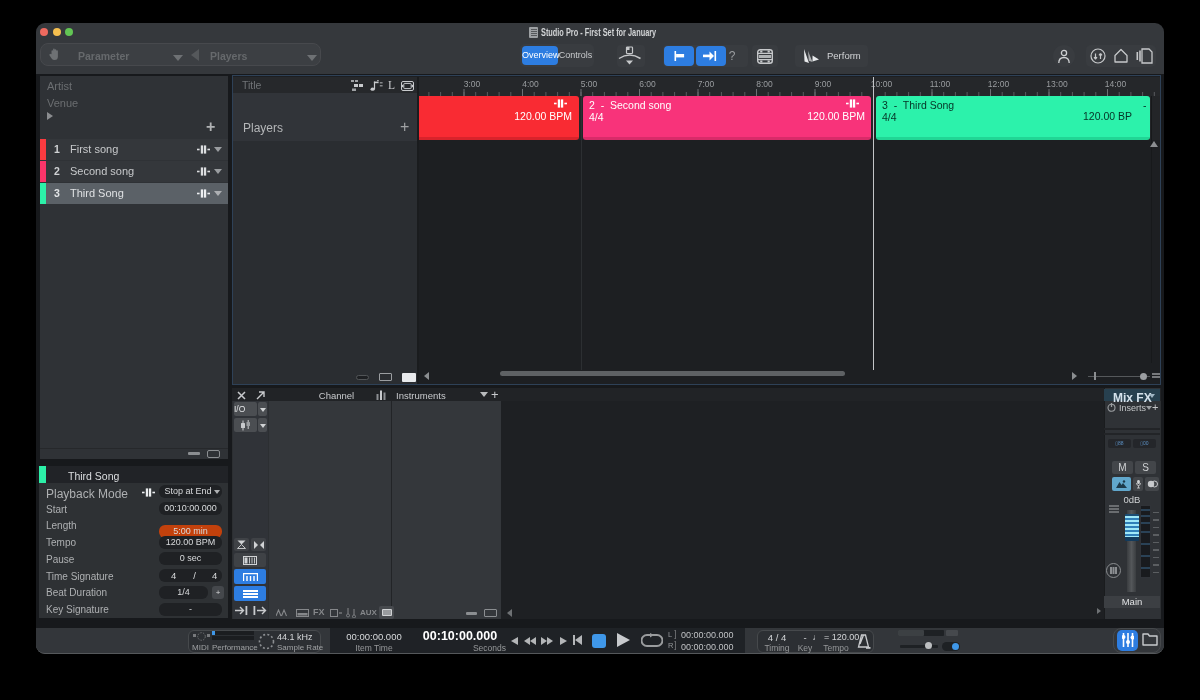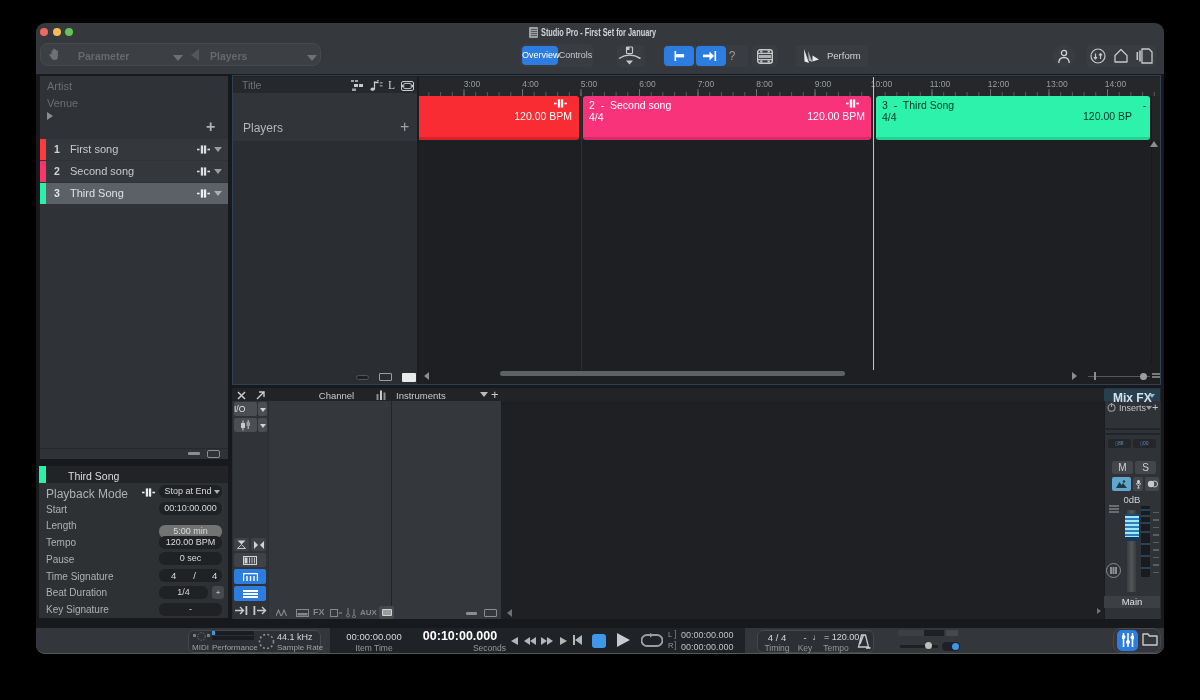--- a/index.html
+++ b/index.html
@@ -158,21 +158,21 @@
     <rect x="10.4" y="3.7" width="2.6" height="1.6" fill="#eceef0"></rect>
   </svg>
 <div class="abs" style="left:159px;top:485px;width:63px;height:13px;background:#1f2124;border-radius:6px;"></div>
 <div class="abs" style="left:159px;top:485px;width:58px;height:13px;color:#d8dadc;font-size:9px;text-align:center;line-height:13px;">Stop at End</div>
 <div class="abs" style="left:214px;top:490px;width:0;height:0;border-left:3.5px solid transparent;border-right:3.5px solid transparent;border-top:4.5px solid #aeb0b2;"></div>
 
 <div class="abs" style="left:46px;top:503.5px;font-size:10px;color:#aeb0b2;">Start</div>
 <div class="abs" style="left:159px;top:502px;width:63px;height:13px;background:#1f2124;border-radius:6px;color:#d8dadc;font-size:9px;text-align:center;line-height:13px;">00:10:00.000</div>
 
 <div class="abs" style="left:46px;top:520px;font-size:10px;color:#aeb0b2;">Length</div>
-<div class="abs" style="left:159px;top:525px;width:63px;height:13px;background:#737373;border-radius:6px;color:#d8dadc;font-size:9px;text-align:center;line-height:13px;">5:00 min</div>
+<div class="abs" style="left:159px;top:525px;width:63px;height:13px;background:#c2410c;border-radius:6px;color:#d8dadc;font-size:9px;text-align:center;line-height:13px;">5:00 min</div>
 
 <div class="abs" style="left:46px;top:537px;font-size:10px;color:#aeb0b2;">Tempo</div>
 <div class="abs" style="left:159px;top:535.5px;width:63px;height:13px;background:#1f2124;border-radius:6px;color:#d8dadc;font-size:9px;text-align:center;line-height:13px;">120.00 BPM</div>
 
 <div class="abs" style="left:46px;top:553.5px;font-size:10px;color:#aeb0b2;">Pause</div>
 <div class="abs" style="left:159px;top:552px;width:63px;height:13px;background:#1f2124;border-radius:6px;color:#d8dadc;font-size:9px;text-align:center;line-height:13px;">0 sec</div>
 
 <div class="abs" style="left:46px;top:570.5px;font-size:10px;color:#aeb0b2;">Time Signature</div>
 <div class="abs" style="left:159px;top:569px;width:63px;height:13px;background:#1f2124;border-radius:6px;color:#d8dadc;font-size:9.5px;line-height:13px;"><span style="margin-left:12px;">4</span><span style="margin-left:17px;">/</span><span style="margin-left:16px;">4</span></div>
 

